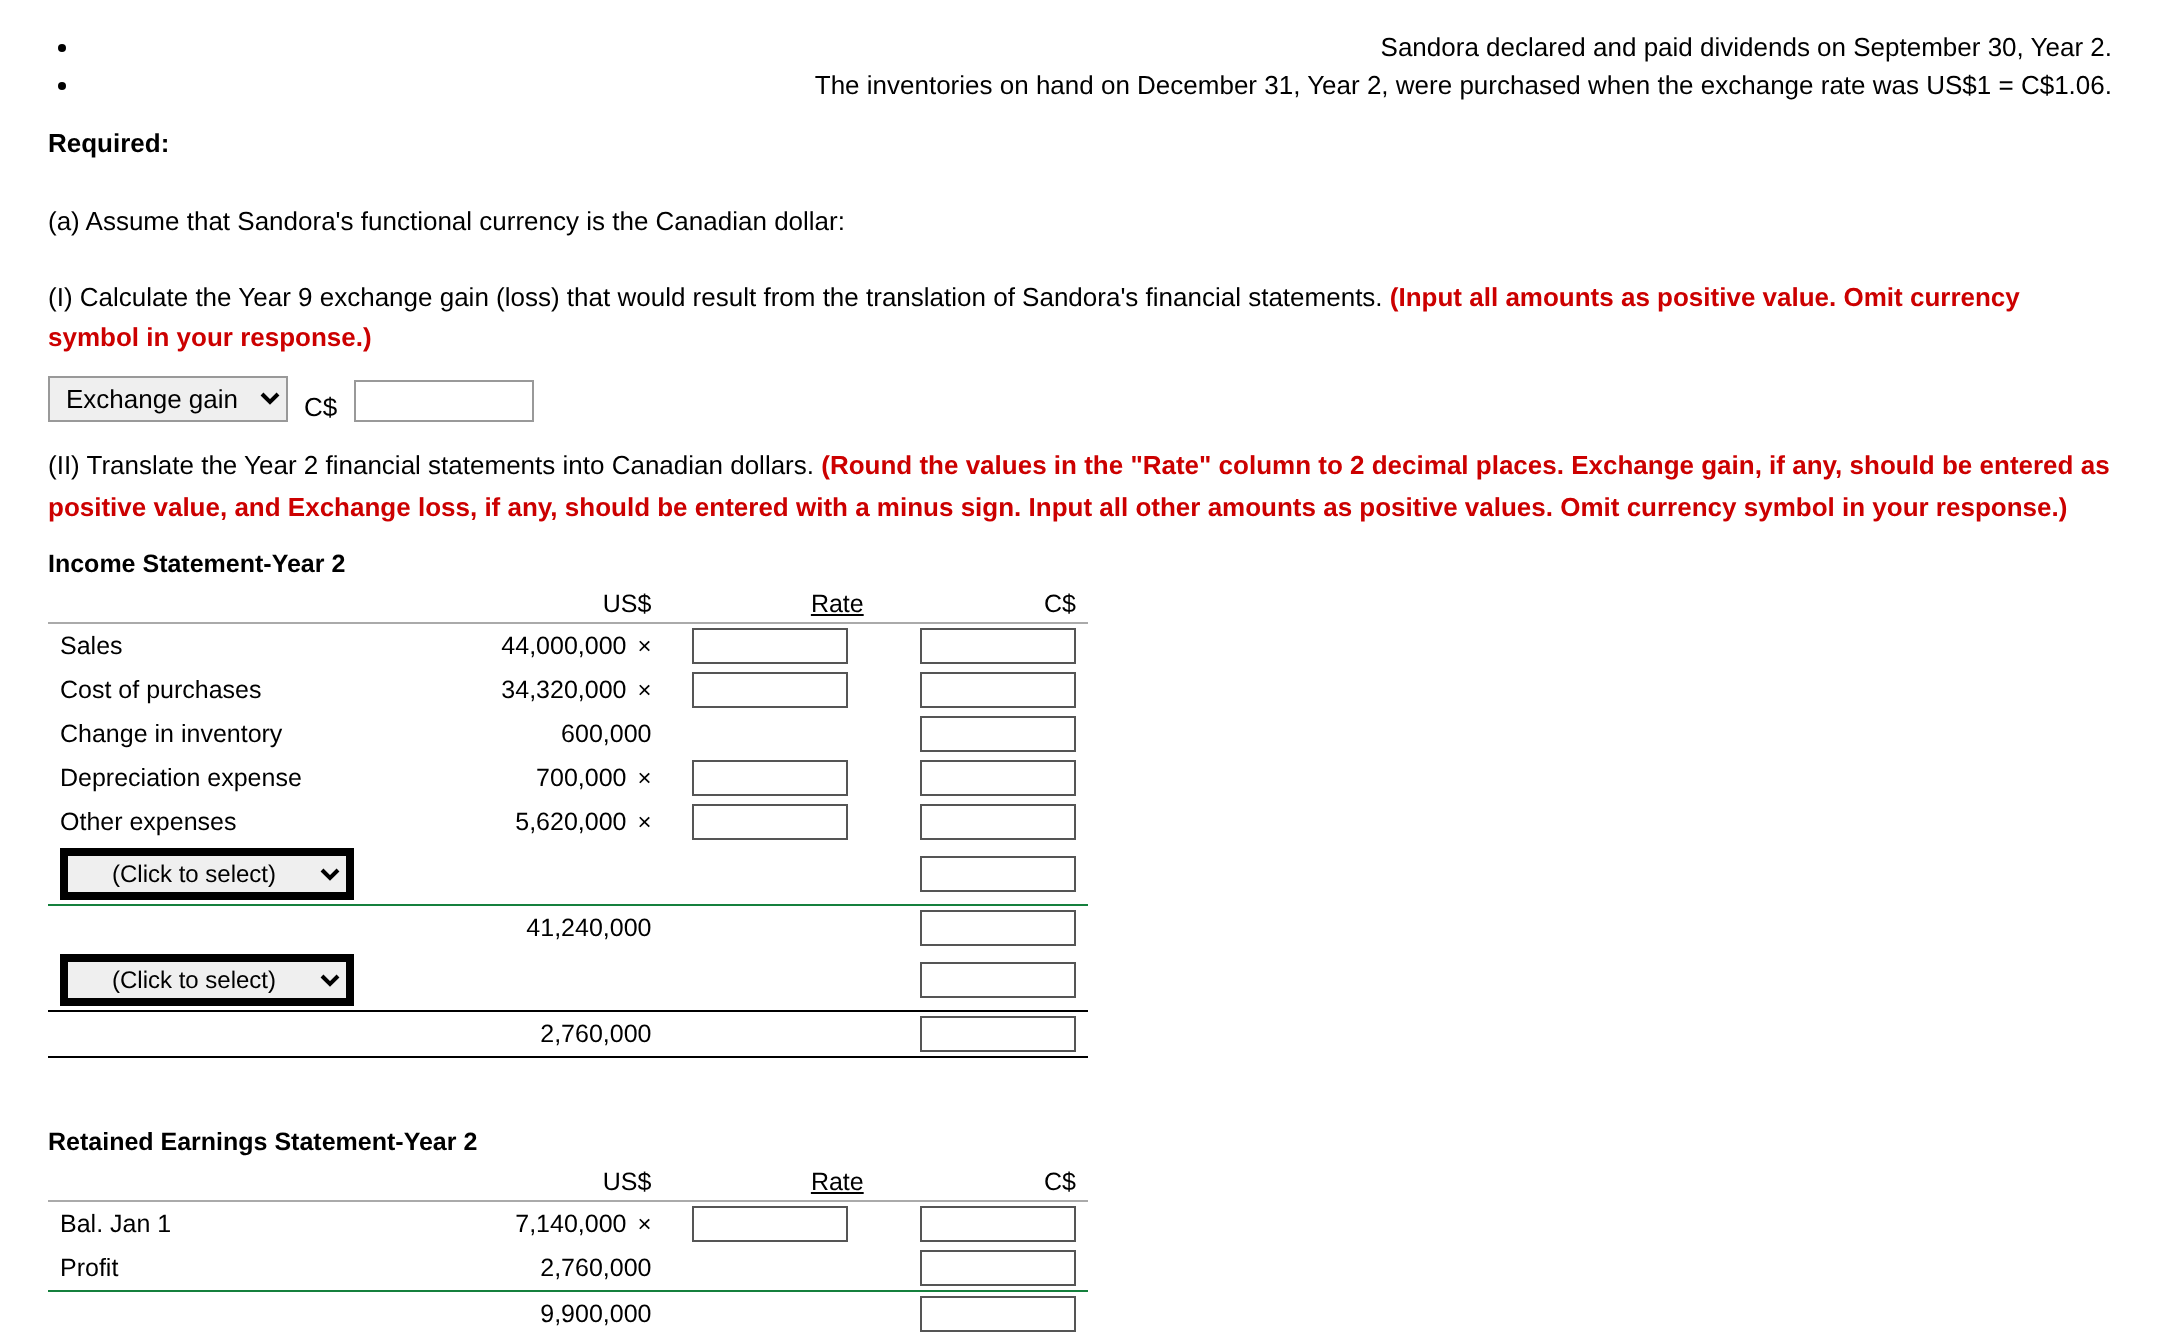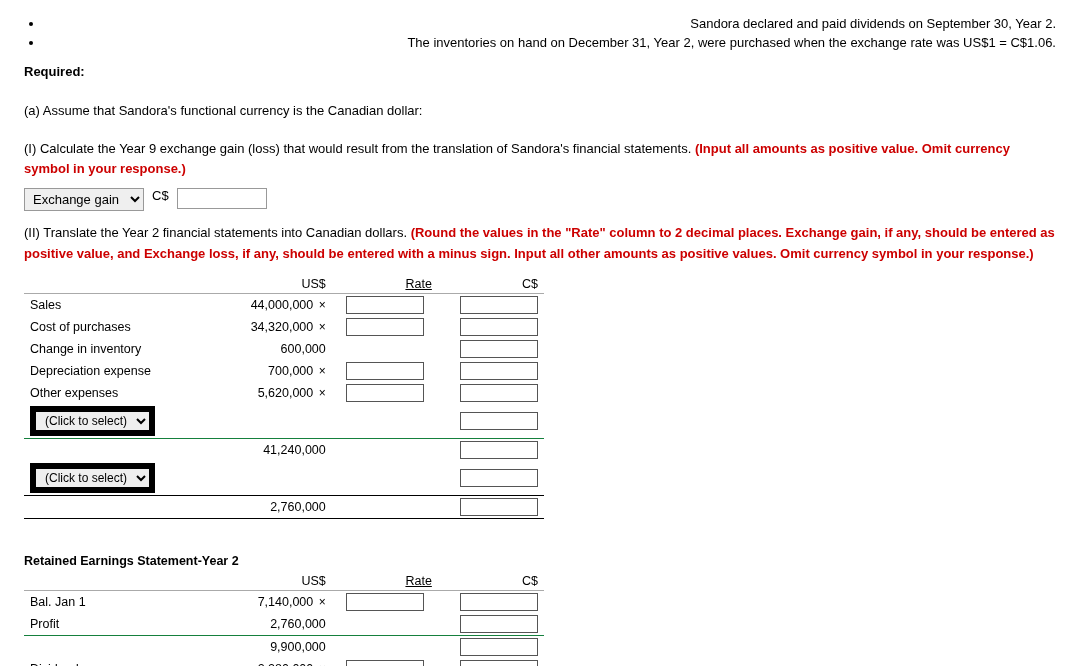--- a/index.html
+++ b/index.html
@@ -30,21 +30,21 @@
       color: #cc0000;
       font-weight: bold;
     }
     .instructions {
       margin-bottom: 10px;
       font-size: 13px;
       line-height: 1.5;
     }
     .exchange-row {
       display: flex;
-      align-items: flex-start;
+      align-items: flex-end;
       gap: 8px;
       margin-bottom: 12px;
     }
     .exchange-row select {
       border: 1px solid #999;
       padding: 2px 4px;
       font-size: 13px;
       min-width: 120px;
     }
     .exchange-row .currency-label {
@@ -93,23 +93,23 @@
     .col-rate { width: 100px; text-align: center; text-decoration: underline; }
     .col-cs { width: 100px; text-align: right; }
     input.cell-input {
       border: 1px solid #555;
       width: 78px;
       height: 18px;
       font-size: 12px;
       padding: 0 2px;
     }
     .select-row select {
-      border: 6px solid #000000;
+      border: 4px solid #000000;
       font-size: 12px;
-      padding: 1px 5px;
+      padding: 1px 18px;
       min-width: 120px;
     }
     .x-mark {
       font-size: 12px;
       color: #000;
       margin-left: 2px;
     }
     .subtotal-row td {
       border-top: 1px solid #15803d;
     }
@@ -158,20 +158,21 @@
   </div>
 
   
   <p class="part-ii-instructions">
     <span>(II) Translate the Year 2 financial statements into Canadian dollars.</span>
     <span class="red-bold">(Round the values in the "Rate" column to 2 decimal places. Exchange gain, if any, should be entered as positive value, and Exchange loss, if any, should be entered with a minus sign. Input all other amounts as positive values. Omit currency symbol in your response.)</span>
   </p>
 
   
   <div>
+    <div class="table-title">Income Statement-Year 2</div>
     <table class="fin-table">
       <thead>
         <tr>
           <th class="col-label"></th>
           <th class="col-us">US$</th>
           <th class="col-rate">Rate</th>
           <th class="col-cs">C$</th>
         </tr>
       </thead>
       <tbody>

